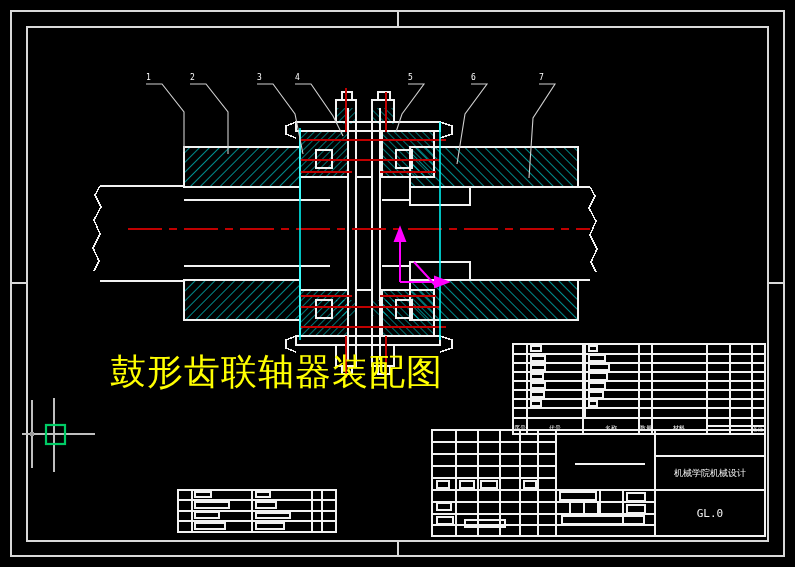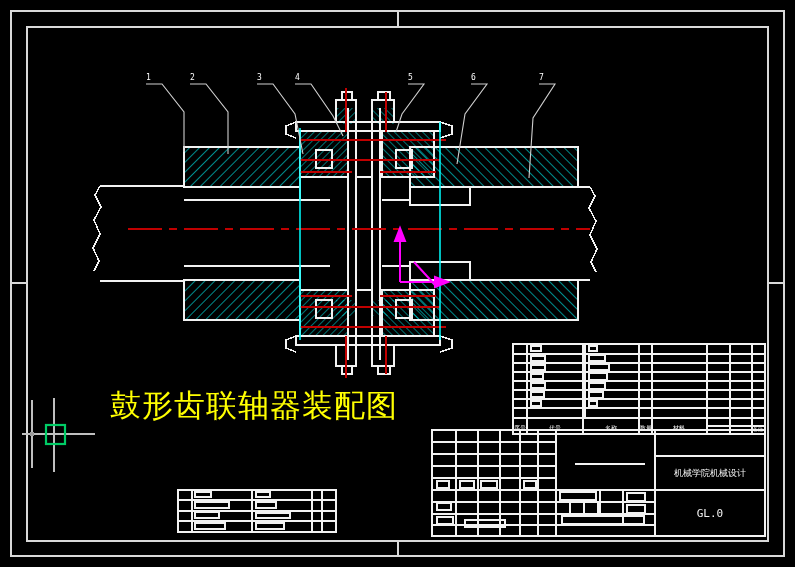--- a/index.html
+++ b/index.html
@@ -3,22 +3,22 @@
 <meta charset="utf-8">
 <style>
   html,body{margin:0;padding:0;background:#000;}
   body{width:795px;height:567px;overflow:hidden;
        font-family:"Liberation Sans",sans-serif;}
   #stage{position:relative;width:795px;height:567px;background:#000;}
   svg.layer{position:absolute;left:0;top:0;width:795px;height:567px;}
   #title-text{
     position:absolute; left:110px; top:348px;
     font-family:"DejaVu Sans",sans-serif;
-    font-size:31px; letter-spacing:1px;
-    color:#ffff00; white-space:nowrap;margin-top:37px;
+    font-size:36px; letter-spacing:1px;
+    color:#ffff00; white-space:nowrap;
   }
   .balloon{
     position:absolute; color:#ffffff;
     font-family:"DejaVu Sans Mono",monospace;
     font-size:8px; line-height:8px;
   }
 </style>
 </head>
 <body>
 

